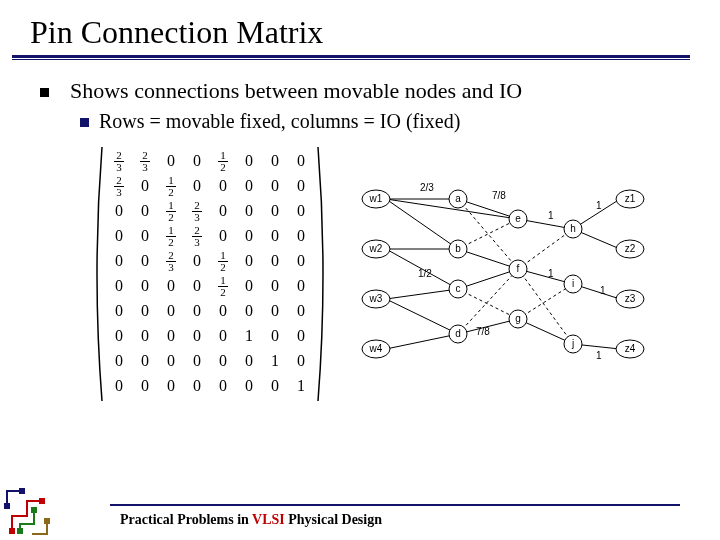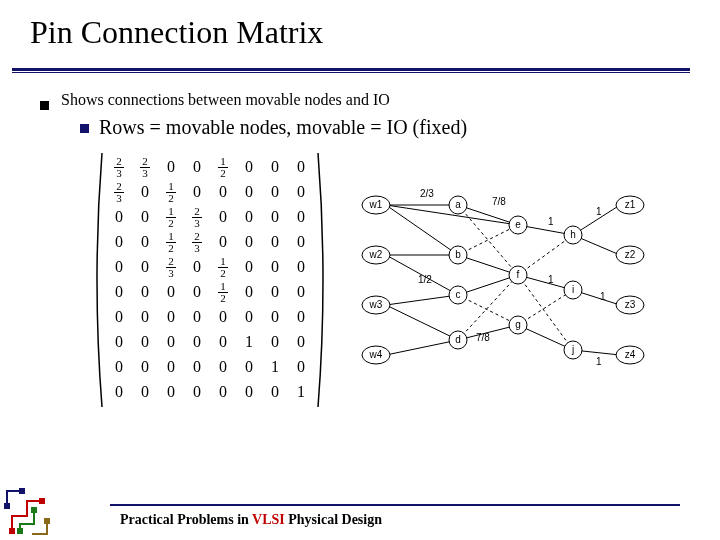--- a/index.html
+++ b/index.html
@@ -4,35 +4,35 @@
 <style>
   * { box-sizing: border-box; margin: 0; padding: 0; }
   body {
     width: 720px; height: 540px;
     font-family: Georgia, "Times New Roman", serif;
     background: #fff; color: #000;
     position: relative; overflow: hidden;
   }
   .title {
     font-size: 32px; font-weight: 400;
-    padding: 14px 0 17px 30px;
+    padding: 14px 0 4px 30px;
   }
   .title-rule {
     margin: 0 30px 0 12px;
     height: 3px; background: #12126a;
   }
   .title-rule2 {
     margin: 1px 30px 0 12px;
     height: 1px; background: #12126a;
   }
   .body {
     padding: 18px 30px 0 30px;
   }
   .bullet1 {
-    display: flex; gap: 12px; font-size: 16px;
+    display: flex; gap: 21px; font-size: 22px;
     margin-left: 10px; margin-bottom: 6px;
   }
   .sq { width: 9px; height: 9px; background: #000; margin-top: 10px; flex: none; }
   .bullet2 {
     display: flex; gap: 10px; font-size: 20px;
     margin-left: 50px;
   }
   .sq2 { width: 9px; height: 9px; background: #12126a; margin-top: 8px; flex: none; }
   .content {
     display: flex; align-items: center; gap: 28px;
@@ -85,21 +85,21 @@
 <div class="title-rule"></div>
 <div class="title-rule2"></div>
 
 <div class="body">
   <div class="bullet1">
     <span class="sq"></span>
     <span>Shows connections between movable nodes and IO</span>
   </div>
   <div class="bullet2">
     <span class="sq2"></span>
-    <span>Rows = movable nodes, movable = IO (fixed)</span>
+    <span>Rows = movable fixed, columns = IO (fixed)</span>
   </div>
 
   <div class="content">
     <div class="matrix-wrap">
       <div class="paren">
         <svg viewBox="0 0 14 260" preserveAspectRatio="none">
             <path d="M12 2 Q2 130 12 258" stroke="#000" stroke-width="1.5" fill="none"></path>
           </svg>
       </div>
       <div class="mat" id="mat">

